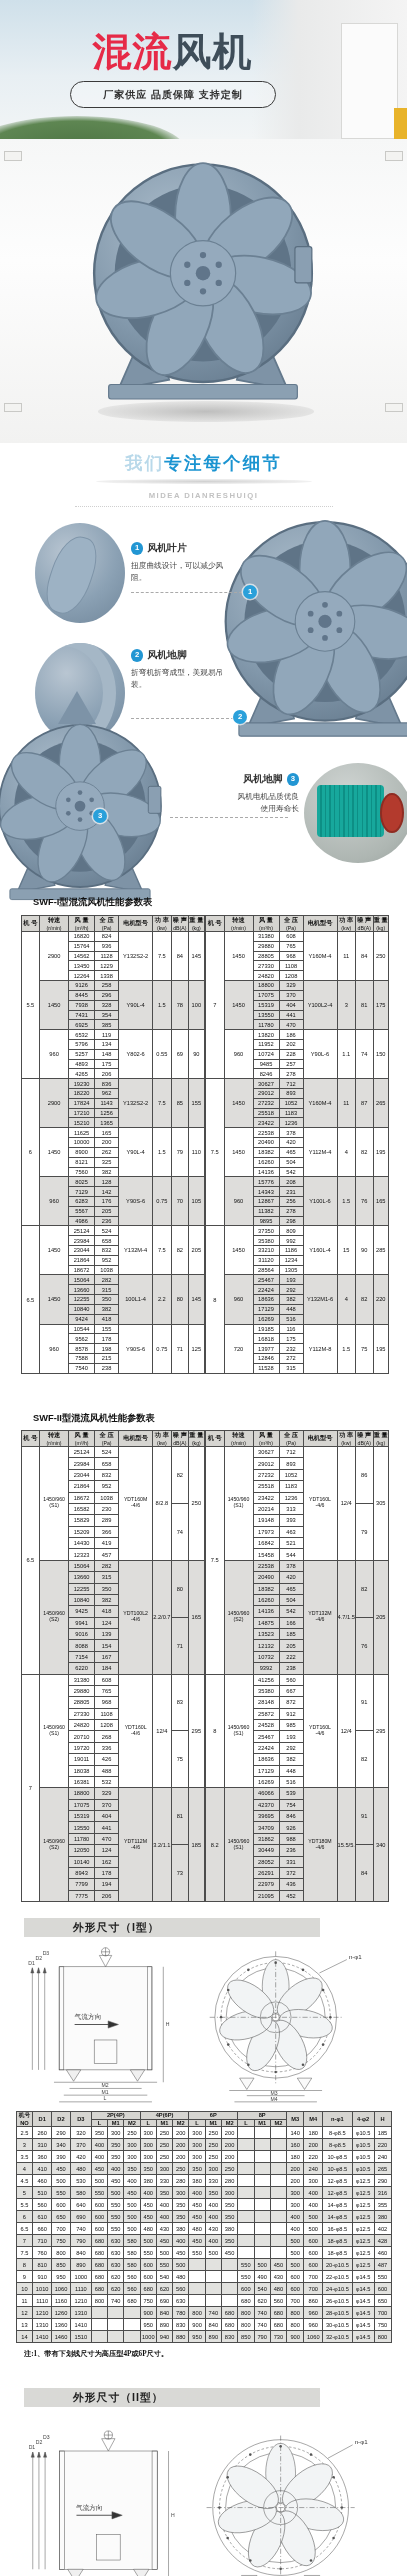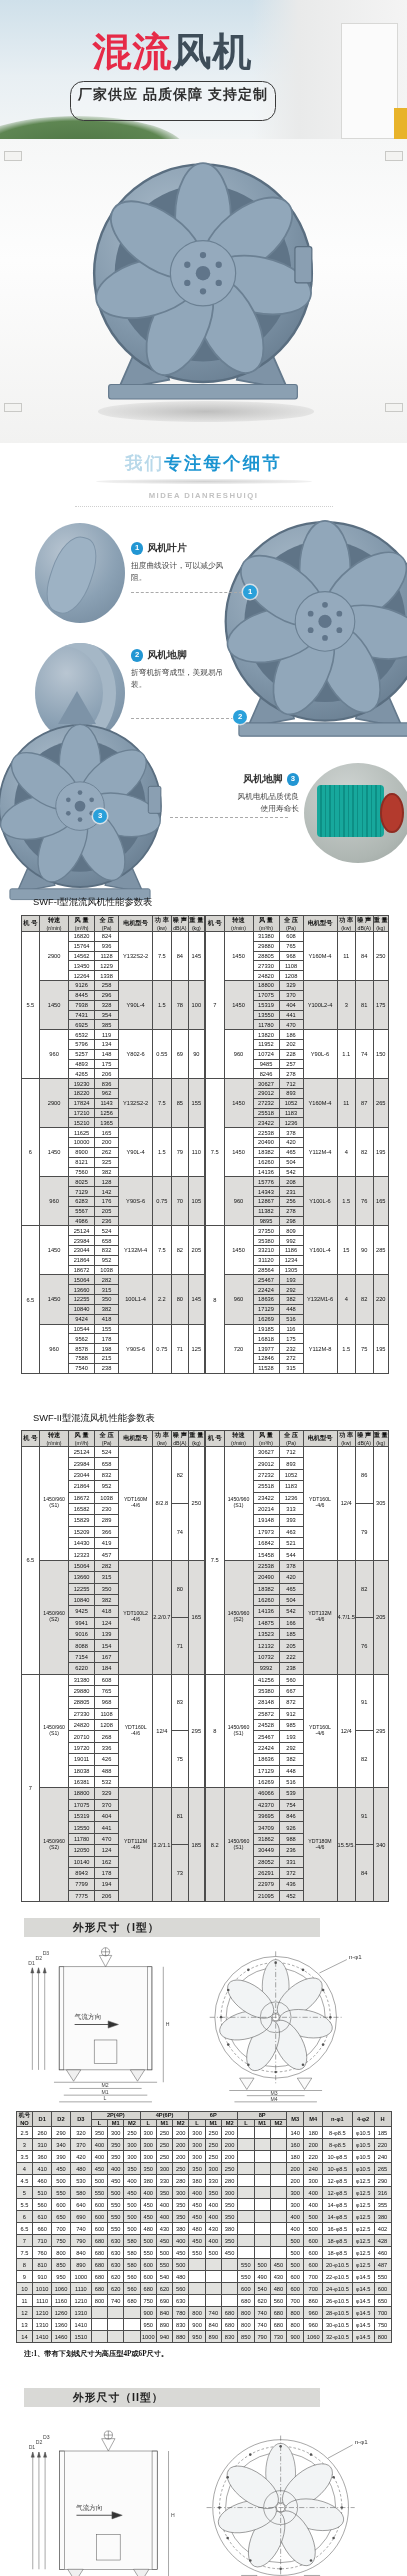--- a/index.html
+++ b/index.html
@@ -12,22 +12,22 @@
           background:linear-gradient(180deg,#cfe0ea 0%,#e8eff3 55%,#f2f5f6 100%); }
   .hero .wall { position:absolute; right:0; top:0; width:155px; height:139px;
           background:linear-gradient(90deg,rgba(255,255,255,0) 0%,#e9eaea 30%,#f4f4f4 100%); }
   .hero .door { position:absolute; right:9.3px; top:23px; width:57px; height:116px; background:#fbfbfb; border:1px solid #d8d8d6; }
   .hero .yellow { position:absolute; right:0; bottom:0; width:13.4px; height:31px; background:#e8b32a; }
   .hero .hill { position:absolute; left:-31px; bottom:-44px; width:216px; height:67px; border-radius:50%;
           background:radial-gradient(ellipse at center,#4d7444 0%,#5e8652 60%,rgba(94,134,82,0) 75%); }
   .hero-title { position:absolute; left:0; right:62px; top:25px; text-align:center; font-size:39px; font-weight:bold; letter-spacing:1px; }
   .hero-title .red { color:#e62a47; }
   .hero-title .dark { color:#3e4d59; }
-  .hero-slogan { position:absolute; left:70px; top:81px; width:206px; height:40px; line-height:25px; text-align:center;
-          border:1.5px solid #3a3a3a; border-radius:13.4px; font-size:14px; font-weight:bold; color:#2f2f2f; letter-spacing:1px; background:rgba(255,255,255,0.25); }
+  .hero-slogan { position:absolute; left:70px; top:81px; width:206px; height:27px; line-height:25px; text-align:center;
+          border:1.5px solid #3a3a3a; border-radius:13.4px; font-size:10px; font-weight:bold; color:#2f2f2f; letter-spacing:1px; background:rgba(255,255,255,0.25); }
 
   
   .product { position:absolute; left:0; top:139px; width:407px; height:304px;
           background:linear-gradient(180deg,#f6f7f7 0%,#fdfdfd 40%,#f2f2f1 100%); }
   .product .shadow { position:absolute; left:98px; top:262px; width:216px; height:20.6px; border-radius:50%;
           background:radial-gradient(ellipse,rgba(0,0,0,0.22),rgba(0,0,0,0)); }
   .corner-tag { position:absolute; width:17.5px; height:9.3px; border:0.5px solid #c9c9c6; background:#f3f3f1; }
 
   
   .focus { position:absolute; left:0; top:443px; width:407px; height:67px; text-align:center; }
@@ -59,21 +59,21 @@
           font-size:7.7px; text-align:center; line-height:14.4px; box-shadow:0 0 0 1.5px rgba(255,255,255,0.65); }
   .feat3-wrap { position:absolute; right:108px; top:278px; width:134px; text-align:right; }
   .feat3-head { display:flex; justify-content:flex-end; align-items:center; gap:4.1px; }
   .motor-photo { position:absolute; right:-5.2px; top:268px; width:108px; height:100px; border-radius:50%; overflow:hidden;
           background:radial-gradient(circle at 40% 30%,#cfd4d2 0%,#aeb6b2 70%,#98a19d 100%); }
   .motor-body { position:absolute; left:12%; top:22%; width:62%; height:52%; background:#17a89c;
           border-radius:4.1px; background-image:repeating-linear-gradient(90deg,#17a89c 0 3.1px,#0d8f85 3.1px 4.6px); }
   .motor-flange { position:absolute; right:8%; top:30%; width:22%; height:40%; background:#b33a2d; border-radius:50%; border:2.6px solid #8f2c22; }
 
   
-  .sec-title { position:absolute; left:33px; font-size:9.3px; font-weight:normal; color:#111; }
+  .sec-title { position:absolute; left:33px; font-size:9.3px; font-weight:bold; color:#111; }
   table.perf { position:absolute; border-collapse:collapse; table-layout:fixed; background:#fff; }
   table.perf th, table.perf td { border:0.5px solid #4c4c4c; text-align:center; vertical-align:middle;
           font-size:5.7px; color:#111; padding:0; overflow:hidden; }
   table.perf th { background:#d6d5d1; font-weight:bold; font-size:6.2px; }
   table.perf th .sub { display:block; font-weight:normal; font-size:5.2px; }
   td.sh { background:#dedddb; }
   .sp2 { font-size:5.2px; line-height:1.15; display:block; }
 
   table.dim { position:absolute; border-collapse:collapse; table-layout:fixed; background:#fff; }
   table.dim th, table.dim td { border:0.5px solid #4c4c4c; text-align:center; vertical-align:middle;

